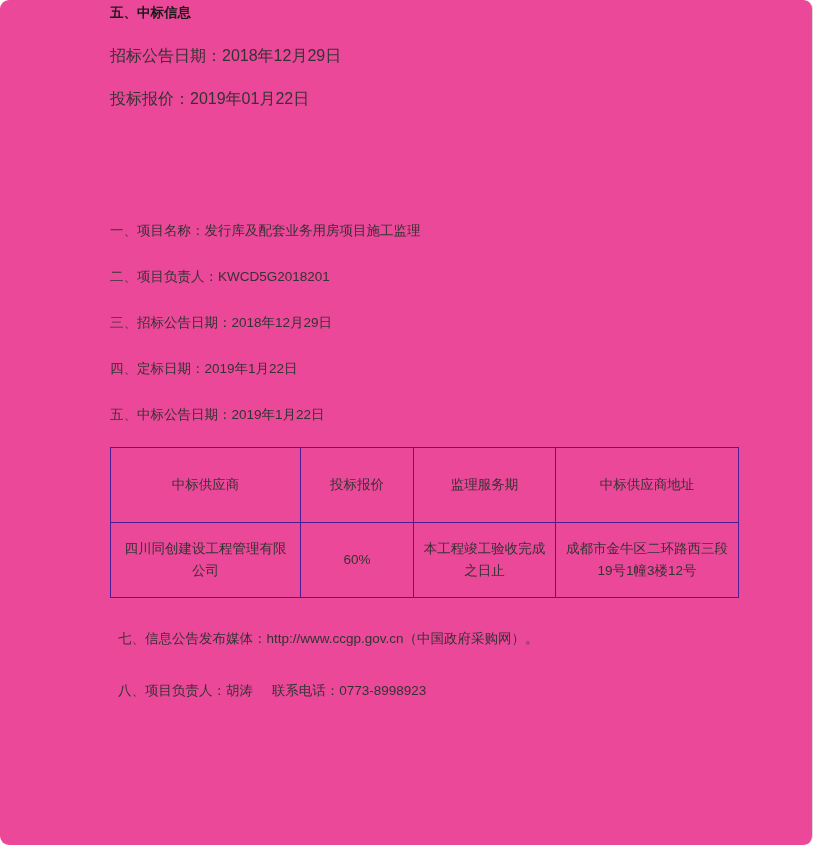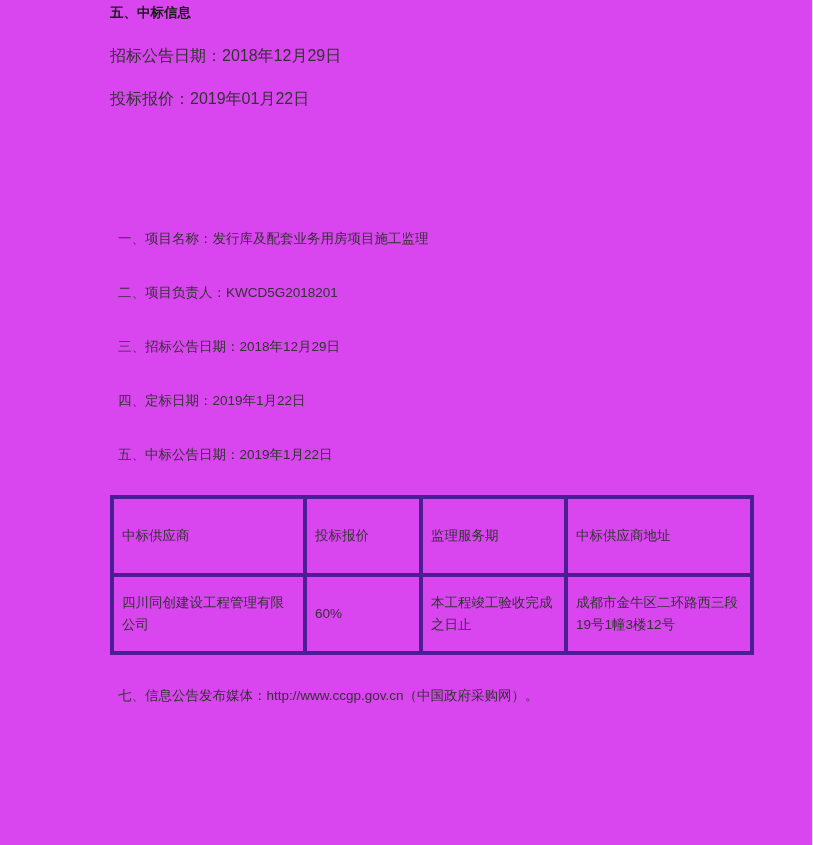--- a/index.html
+++ b/index.html
@@ -13,22 +13,23 @@
     font-family: "Liberation Sans", sans-serif;
     color: #333333;
     position: relative;
     overflow: hidden;
   }
   .page {
     position: relative;
     width: 813px;
     height: 845px;
     box-sizing: border-box;
-    background: #d946ef;
+    background: #ec4899;
     border-right: 1px solid #d9d9d9;
+    border-radius: 9px;
   }
   .content {
     padding: 0 110px 0 110px;
     box-sizing: border-box;
     width: 813px;
   }
   .section-title {
     font-size: 13.5px;
     font-weight: bold;
     color: #1a1a1a;
@@ -44,36 +45,36 @@
     padding-top: 21px;
     white-space: pre-wrap;
   }
   .gap-block {
     height: 86px;
   }
   .list-line {
     font-size: 13.5px;
     color: #333333;
     line-height: 22px;
-    margin: 8px;
+    margin: 0;
     padding-top: 24px;
   }
   .table-wrap {
     padding-top: 21px;
   }
   table.result {
     border-collapse: collapse;
     width: 560px;
     table-layout: fixed;
   }
   table.result td, table.result th {
-    border: 4px solid #4c1d95;
+    border: 1px solid #4c1d95;
     font-size: 13.5px;
     color: #333333;
-    text-align: left;
+    text-align: center;
     vertical-align: middle;
     font-weight: normal;
     padding: 6px 8px;
     line-height: 22px;
   }
   table.result thead td {
     height: 62px;
   }
   table.result tbody td {
     height: 62px;
@@ -132,16 +133,17 @@
             <td class="col1">四川同创建设工程管理有限公司</td>
             <td class="col2">60%</td>
             <td class="col3">本工程竣工验收完成之日止</td>
             <td class="col4">成都市金牛区二环路西三段19号1幢3楼12号</td>
           </tr>
         </tbody>
       </table>
     </div>
 
     <p class="footer-line">七、信息公告发布媒体：http://www.ccgp.gov.cn（中国政府采购网）。</p>
+    <p class="footer-line wsp">八、项目负责人：胡涛     联系电话：0773-8998923</p>
 
   </div>
   <div class="scrollbar-track"></div>
 </div>
 
 </body></html>

